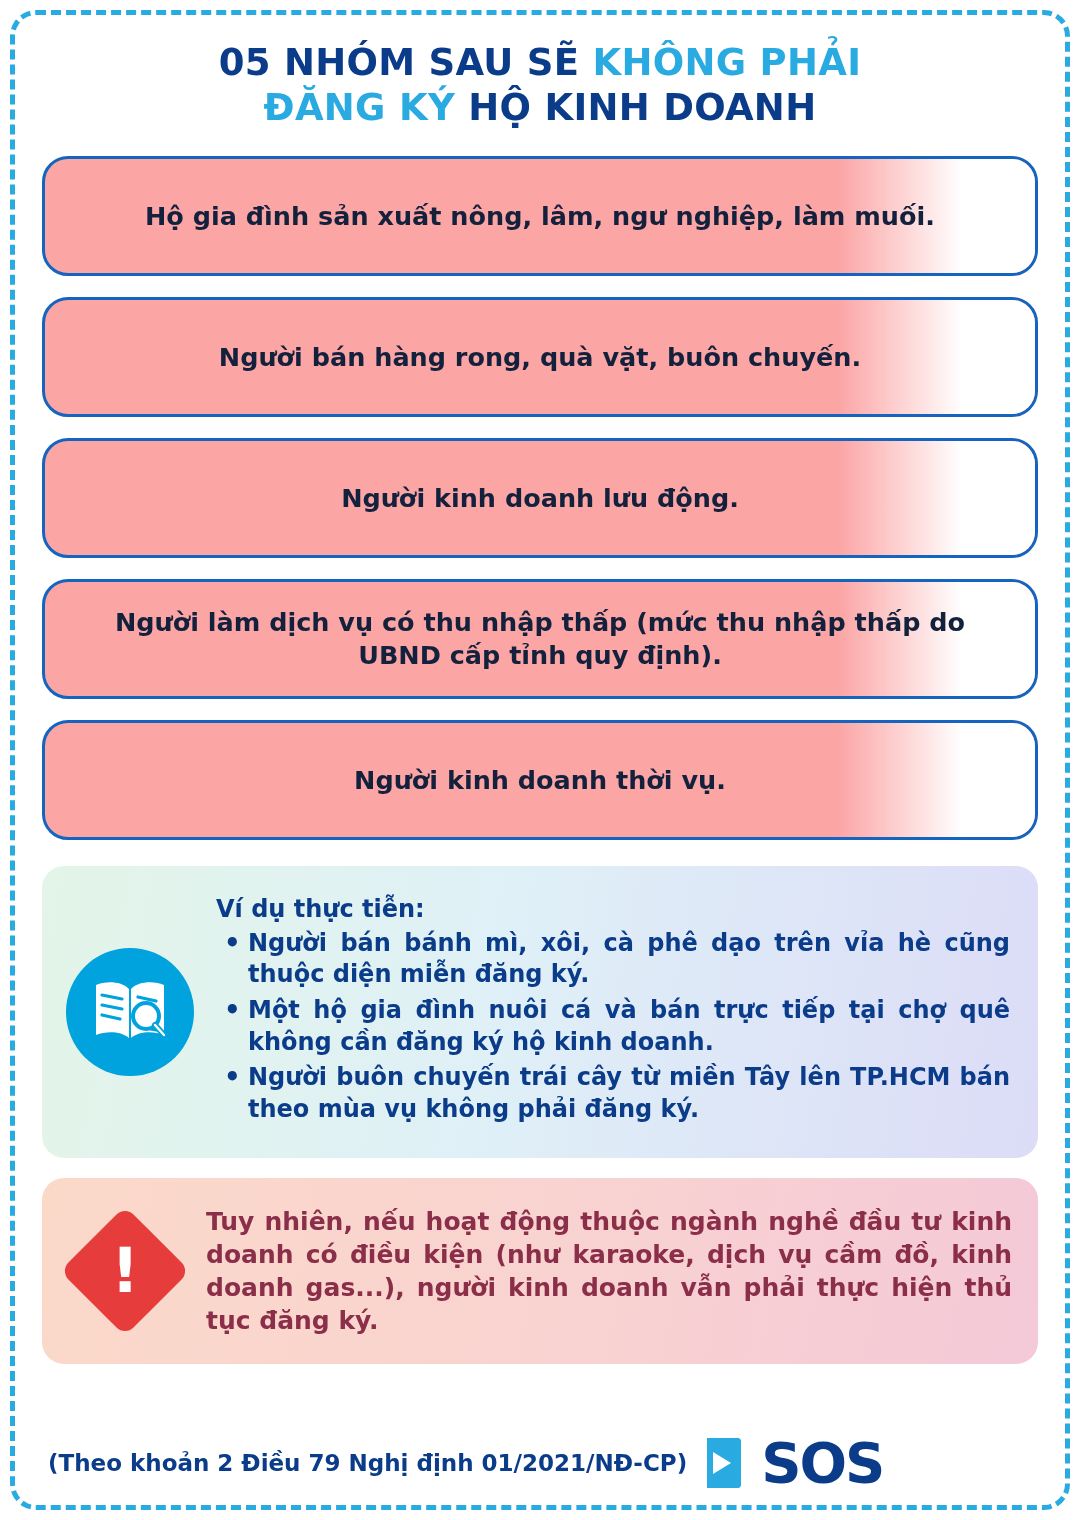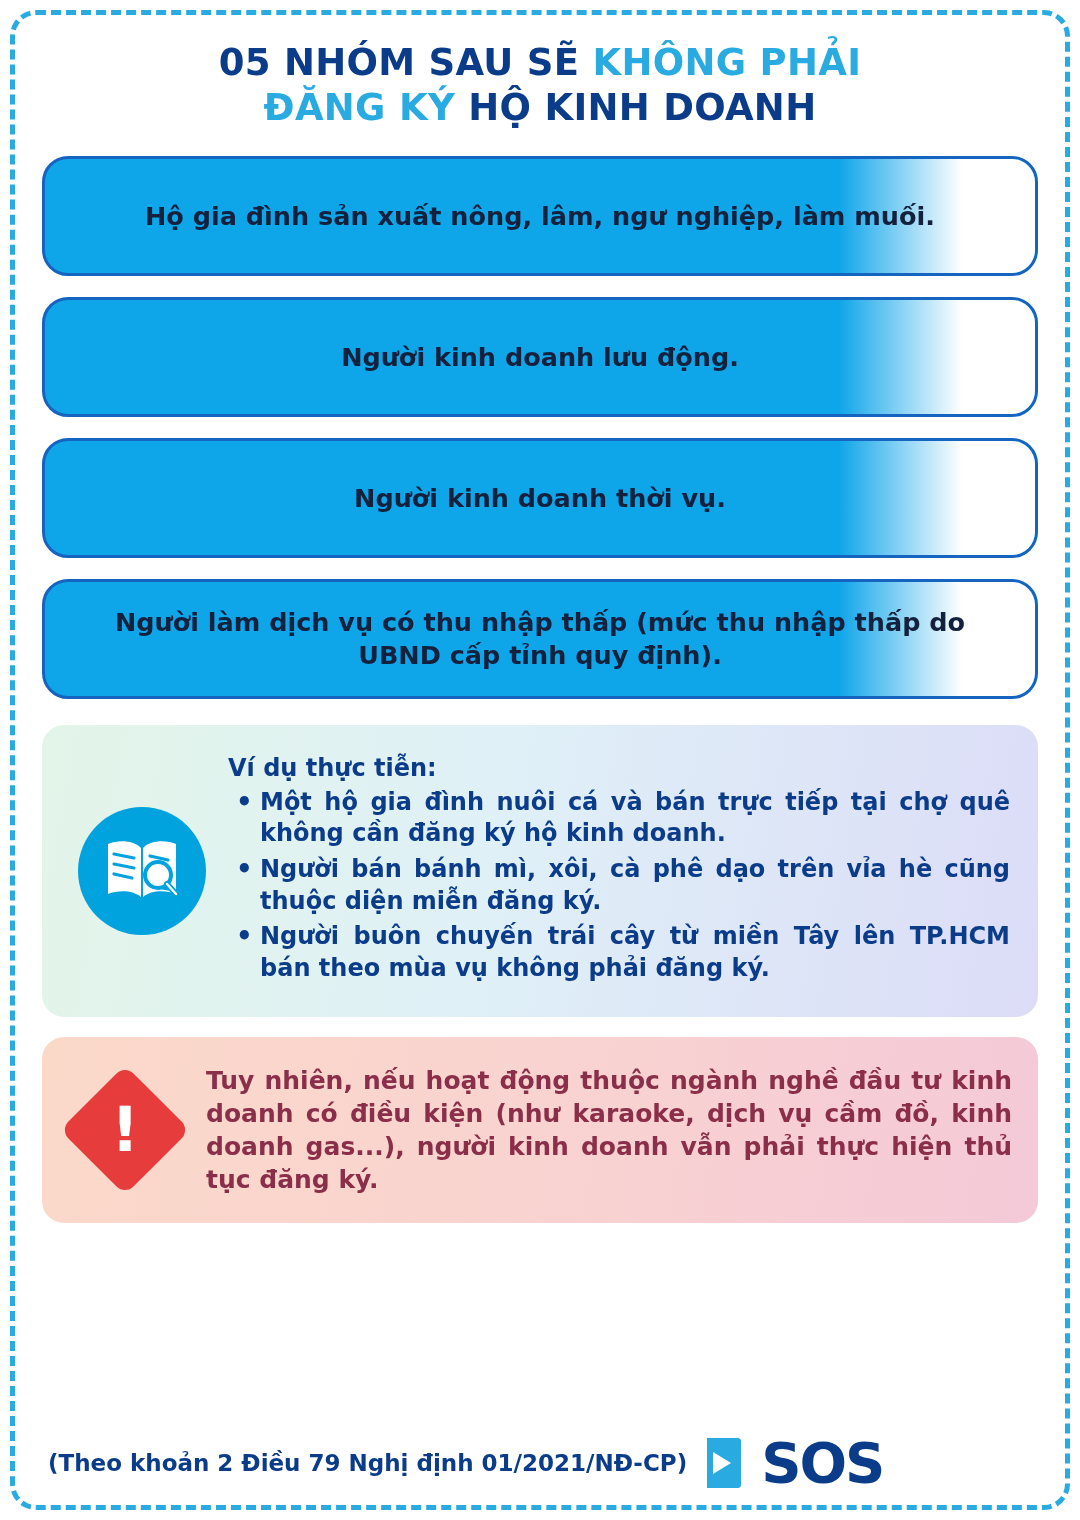--- a/index.html
+++ b/index.html
@@ -48,21 +48,21 @@
     margin-top: 26px;
     display: flex;
     flex-direction: column;
     gap: 21px;
   }
   .pill {
     position: relative;
     height: 120px;
     border: 3px solid #1565C0;
     border-radius: 26px;
-    background: #0ea5e9;
+    background: #fca5a5;
     display: flex;
     align-items: center;
     justify-content: center;
     padding: 6px 40px;
     overflow: hidden;
   }
   .pill::after {
     content: "";
     position: absolute;
     right: -3px; top: -3px; bottom: -3px;
@@ -81,21 +81,21 @@
     color: #14213D;
   }
 
   
   .example-box {
     margin-top: 26px;
     border-radius: 22px;
     background: linear-gradient(100deg, #e3f5e8 0%, #dff0f7 45%, #dcdcf7 100%);
     display: flex;
     align-items: center;
-    padding: 22px 28px 22px 36px;
+    padding: 22px 28px 22px 24px;
     gap: 22px;
     min-height: 292px;
   }
   .ex-icon {
     flex: 0 0 auto;
     width: 128px; height: 128px;
     border-radius: 50%;
     background: #00A3DE;
     display: flex;
     align-items: center;
@@ -211,47 +211,50 @@
     <div class="title">
       <span class="line"><span>05 NHÓM SAU SẼ </span><span class="hl">KHÔNG PHẢI</span></span>
       <span class="line"><span class="hl">ĐĂNG KÝ </span><span>HỘ KINH DOANH</span></span>
     </div>
 
     <div class="items">
       <div class="pill">
         <div class="pill-text">Hộ gia đình sản xuất nông, lâm, ngư nghiệp, làm muối.</div>
       </div>
       <div class="pill">
+        <div class="pill-text">Người bán hàng rong, quà vặt, buôn chuyến.</div>
+      </div>
+      <div class="pill">
         <div class="pill-text">Người kinh doanh lưu động.</div>
       </div>
       <div class="pill">
+        <div class="pill-text">Người làm dịch vụ có thu nhập thấp (mức thu nhập thấp do UBND cấp tỉnh quy định).</div>
+      </div>
+      <div class="pill">
         <div class="pill-text">Người kinh doanh thời vụ.</div>
-      </div>
-      <div class="pill">
-        <div class="pill-text">Người làm dịch vụ có thu nhập thấp (mức thu nhập thấp do UBND cấp tỉnh quy định).</div>
       </div>
     </div>
 
     <div class="example-box">
       <div class="ex-icon">
         <svg width="80" height="74" viewBox="0 0 80 74" aria-hidden="true">
           <path d="M39 14 C31 6, 16 6, 6 10 L6 60 C16 56, 31 56, 39 63 Z" fill="#ffffff"></path>
           <path d="M41 14 C49 6, 64 6, 74 10 L74 60 C64 56, 49 56, 41 63 Z" fill="#ffffff"></path>
           <path d="M12 20 L32 24 M12 30 L32 34 M12 40 L30 44" stroke="#00A3DE" stroke-width="3.2" stroke-linecap="round" fill="none"></path>
           <path d="M48 22 L66 26 M50 52 L66 55" stroke="#00A3DE" stroke-width="3.2" stroke-linecap="round" fill="none"></path>
           <circle cx="56" cy="41" r="13" fill="#ffffff" stroke="#00A3DE" stroke-width="4"></circle>
           <line x1="65" y1="50" x2="74" y2="60" stroke="#00A3DE" stroke-width="6" stroke-linecap="round"></line>
           <line x1="65" y1="50" x2="74" y2="60" stroke="#ffffff" stroke-width="2.4" stroke-linecap="round"></line>
         </svg>
       </div>
       <div class="ex-body">
         <div class="ex-title">Ví dụ thực tiễn:</div>
         <ul class="ex-list">
+          <li>Người bán bánh mì, xôi, cà phê dạo trên vỉa hè cũng thuộc diện miễn đăng ký.</li>
           <li>Một hộ gia đình nuôi cá và bán trực tiếp tại chợ quê không cần đăng ký hộ kinh doanh.</li>
-          <li>Người bán bánh mì, xôi, cà phê dạo trên vỉa hè cũng thuộc diện miễn đăng ký.</li>
           <li>Người buôn chuyến trái cây từ miền Tây lên TP.HCM bán theo mùa vụ không phải đăng ký.</li>
         </ul>
       </div>
     </div>
 
     <div class="warn-box">
       <div class="warn-icon">
         <div class="diamond">
           <span>!</span>
         </div>

